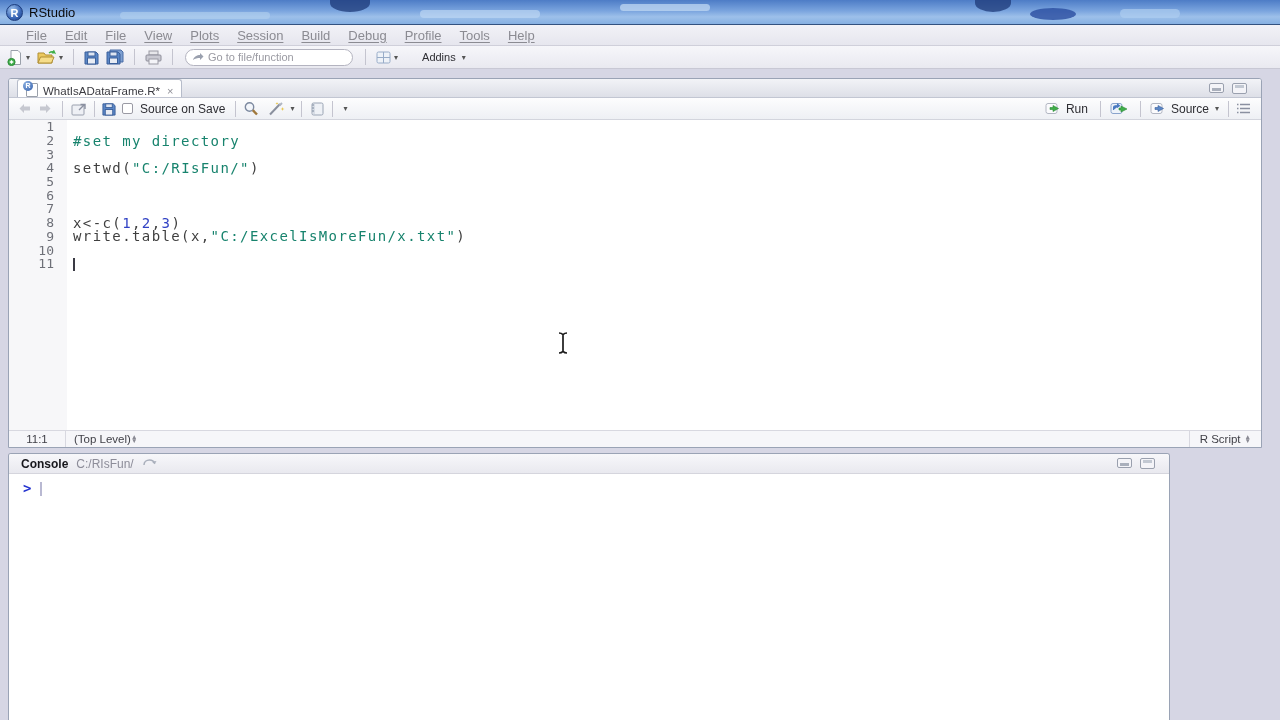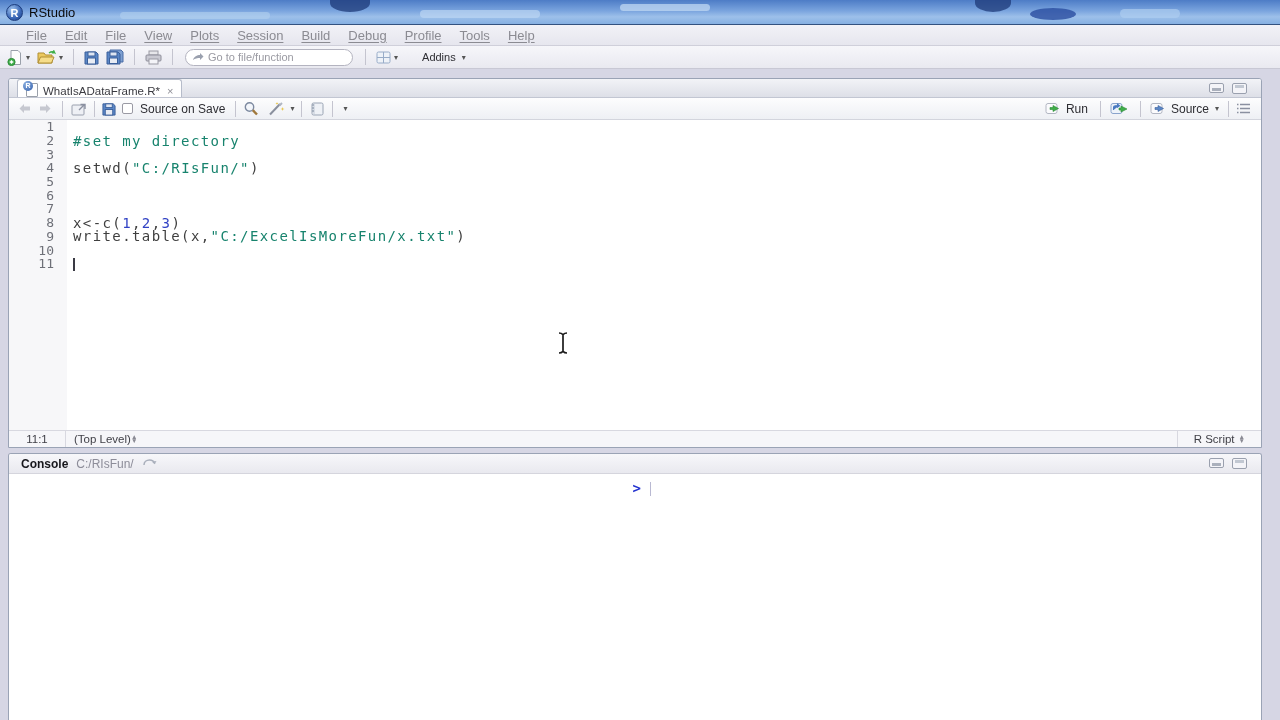--- a/index.html
+++ b/index.html
@@ -62,21 +62,21 @@
     font-family:"Liberation Sans",sans-serif;
   }
   .goto-box input::placeholder { color:#9a9aa2; }
   .addins-label { font-size:11px; color:#2e2e33; margin-left:19px; }
   
   .pane {
     position:absolute; background:#fff; border:1px solid #9aa3b5; border-radius:3px 3px 0 0;
     overflow:hidden;
   }
   #source-pane { left:8px; top:78px; width:1254px; height:370px; }
-  #console-pane { left:8px; top:453px; width:1254px; height:267px; border-bottom:none;text-align:center; }
+  #console-pane { left:8px; top:453px; width:1162px; height:267px; border-bottom:none; }
   .pane-ctl { position:absolute; top:4px; display:flex; gap:8px; }
   #source-pane .pane-ctl { right:14px; }
   #console-pane .pane-ctl { right:14px; }
   .ctl-min { width:15px; height:10px; border:1px solid #9aa0ae; border-radius:2px; background:#f4f4f8; position:relative; }
   .ctl-min::after { content:""; position:absolute; left:2px; right:2px; bottom:1px; height:3px; background:#aab0bc; }
   .ctl-max { width:15px; height:11px; border:1px solid #9aa0ae; border-radius:2px; background:#f4f4f8; position:relative; }
   .ctl-max::after { content:""; position:absolute; left:2px; right:2px; top:1px; height:3px; background:#c2c8d2; }
   
   .tab-bar {
     height:19px; background:linear-gradient(180deg,#f2f3f7,#dddfe7);
@@ -122,21 +122,21 @@
   
   .status-bar {
     position:absolute; left:0; right:0; bottom:0; height:17px; background:#f6f6f9;
     border-top:1px solid #d8d8e0; display:flex; align-items:center; font-size:11.5px; color:#3f3f46;
   }
   .sb-pos { width:56px; text-align:center; }
   .sb-sep { width:1px; height:17px; background:#d8d8e0; }
   .sb-scope { padding:0 8px; display:flex; align-items:center; }
   .updown { display:inline-flex; flex-direction:column; line-height:4px; font-size:6.5px; color:#8a8a94; }
   .sb-right { margin-left:auto; display:flex; align-items:center; }
-  .sb-type { padding:0 16px; display:flex; align-items:center; gap:4px; border-left:1px solid #d8d8e0; height:17px; }
+  .sb-type { padding:0 10px; display:flex; align-items:center; gap:4px; border-left:1px solid #d8d8e0; height:17px; }
   
   .console-header {
     height:20px; background:linear-gradient(180deg,#f7f7fa,#e9e9ef);
     border-bottom:1px solid #d5d5dd; display:flex; align-items:center; padding-left:12px; gap:8px;
   }
   .console-title { font-size:12px; font-weight:bold; color:#17171c; }
   .console-path { font-size:12px; color:#8d8d99; }
   .console-body {
     padding:6px 0 0 14px; font-family:"DejaVu Sans Mono", monospace; font-size:14px;
   }

